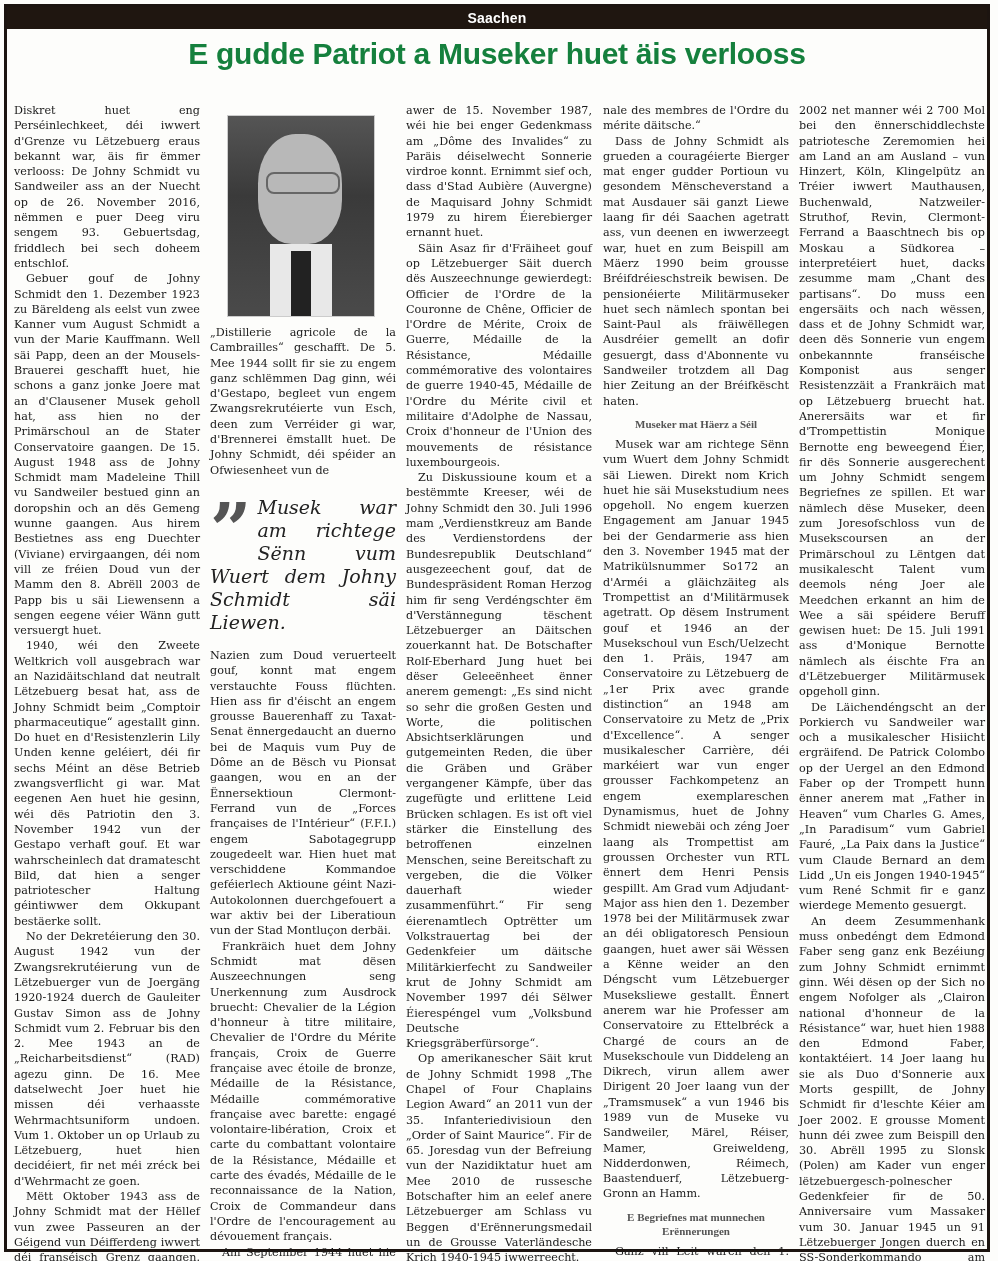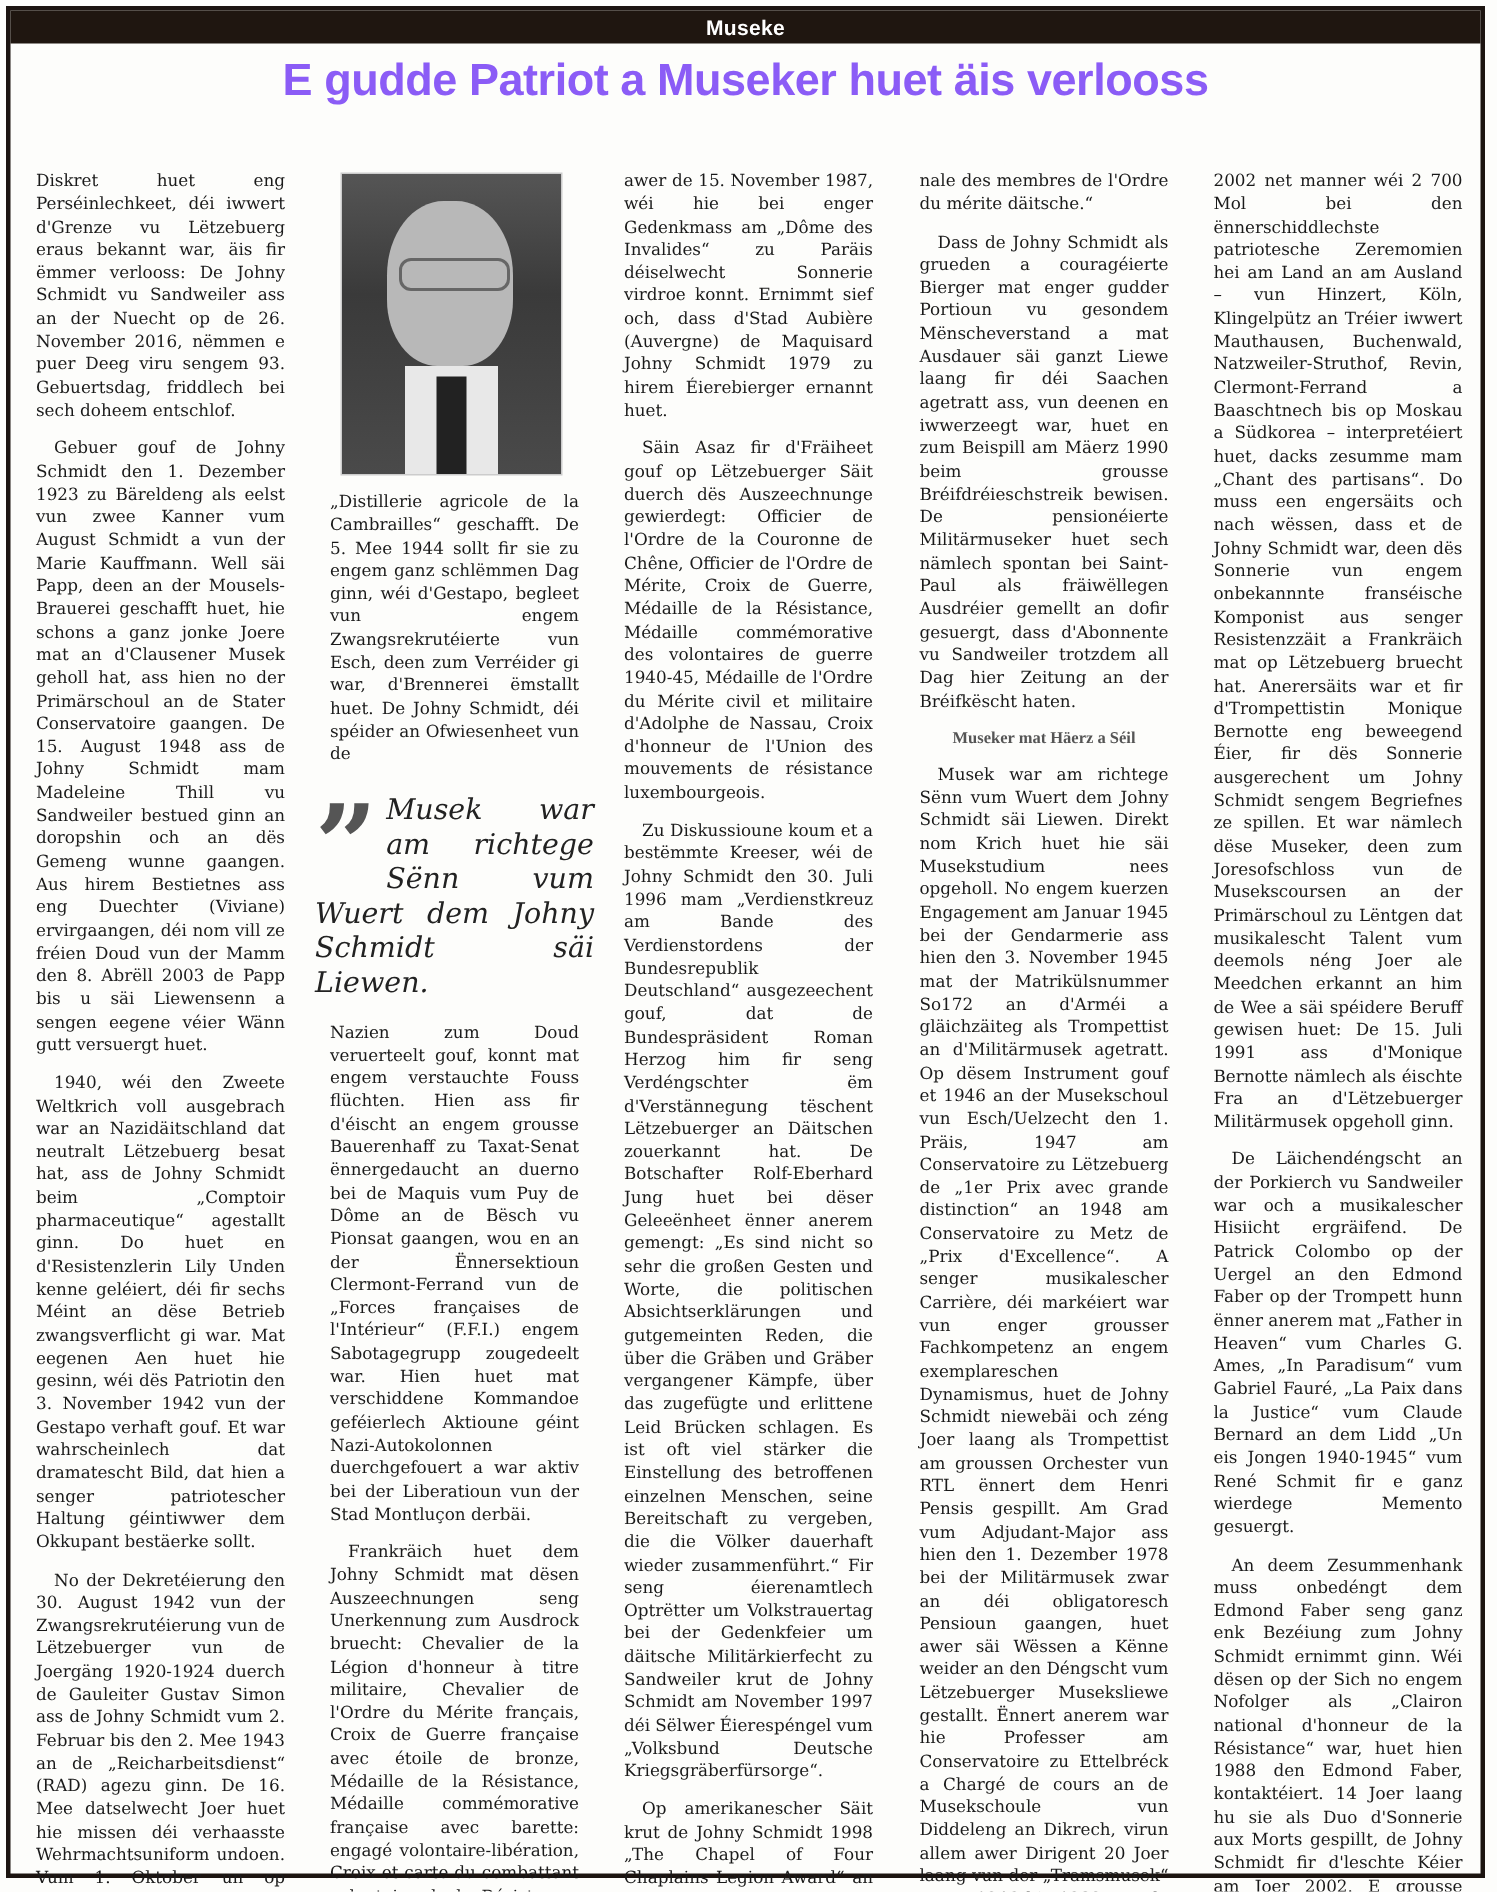--- a/index.html
+++ b/index.html
@@ -1,38 +1,38 @@
 <!DOCTYPE html>
 <html><head>
 <meta charset="utf-8">
 <style>
   html, body { margin:0; padding:0; background:#fdfdfb; }
   body { width:998px; height:1261px; position:relative; overflow:hidden; font-family:"DejaVu Serif", serif; color:#1a1a1a; }
   .frame { position:absolute; left:4px; top:4px; width:986px; height:1248px; border:3px solid #1c1410; box-sizing:border-box; background:#fdfdfb; }
   .kicker { position:absolute; left:0; top:0; width:100%; height:22px; background:#1f1610; color:#fff; font-family:"Liberation Sans", sans-serif; font-weight:bold; font-size:14px; text-align:center; line-height:22px; letter-spacing:0.2px; }
-  .headline { position:absolute; left:0; top:30px; width:100%; text-align:center; font-family:"Liberation Sans", sans-serif; font-weight:bold; font-size:30px; color:#8b5cf6; letter-spacing:-0.3px; }
+  .headline { position:absolute; left:0; top:30px; width:100%; text-align:center; font-family:"Liberation Sans", sans-serif; font-weight:bold; font-size:30px; color:#15803d; letter-spacing:-0.3px; }
   .subhead { position:absolute; left:0; top:70px; width:100%; text-align:center; font-family:"Liberation Sans", sans-serif; font-size:15px; color:#222; }
   .col { position:absolute; top:96px; width:186px; font-size:11.2px; line-height:15.3px; text-align:justify; hyphens:auto; }
-  .col p { margin:10px; text-indent:12px; }
+  .col p { margin:0; text-indent:12px; }
   .col p.first { text-indent:0; }
   .col h3 { margin:8px 0 6px; font-family:Liberation Serif, serif; font-size:11px; font-weight:bold; color:#555; text-align:center; line-height:14px; }
   .c1 { left:7px; } .c2 { left:203px; } .c3 { left:399px; } .c4 { left:596px; } .c5 { left:792px; }
   .photo { width:146px; height:200px; margin:12px auto 8px 17px; background:linear-gradient(180deg,#555 0%,#3a3a3a 40%,#4a4a4a 100%); position:relative; overflow:hidden; border:1px solid #ccc; }
   .photo .head { position:absolute; left:30px; top:18px; width:84px; height:110px; border-radius:45% 45% 40% 40%; background:#b8b8b8; }
   .photo .shirt { position:absolute; left:42px; top:128px; width:62px; height:80px; background:#e8e8e8; }
   .photo .tie { position:absolute; left:63px; top:135px; width:20px; height:70px; background:#222; }
   .photo .glasses { position:absolute; left:38px; top:56px; width:70px; height:18px; border:2px solid #666; border-radius:8px; }
   .quote { margin:18px 0 0 0; font-family:"DejaVu Serif", serif; font-style:italic; font-size:19px; line-height:23px; color:#222; position:relative; }
   .quote .mark { float:left; font-size:72px; line-height:60px; color:#555; font-style:normal; font-weight:bold; margin:4px 6px 0 0; }
 </style>
 </head>
 <body>
 
 <div class="frame">
-  <div class="kicker">Museke</div>
+  <div class="kicker">Saachen</div>
   <div class="headline">E gudde Patriot a Museker huet äis verlooss</div>
 
   <div class="col c1">
     <p class="first">Diskret huet eng Perséinlechkeet, déi iwwert d'Grenze vu Lëtzebuerg eraus bekannt war, äis fir ëmmer verlooss: De Johny Schmidt vu Sandweiler ass an der Nuecht op de 26. November 2016, nëmmen e puer Deeg viru sengem 93. Gebuertsdag, friddlech bei sech doheem entschlof.</p>
     <p>Gebuer gouf de Johny Schmidt den 1. Dezember 1923 zu Bäreldeng als eelst vun zwee Kanner vum August Schmidt a vun der Marie Kauffmann. Well säi Papp, deen an der Mousels-Brauerei geschafft huet, hie schons a ganz jonke Joere mat an d'Clausener Musek geholl hat, ass hien no der Primärschoul an de Stater Conservatoire gaangen. De 15. August 1948 ass de Johny Schmidt mam Madeleine Thill vu Sandweiler bestued ginn an doropshin och an dës Gemeng wunne gaangen. Aus hirem Bestietnes ass eng Duechter (Viviane) ervirgaangen, déi nom vill ze fréien Doud vun der Mamm den 8. Abrëll 2003 de Papp bis u säi Liewensenn a sengen eegene véier Wänn gutt versuergt huet.</p>
     <p>1940, wéi den Zweete Weltkrich voll ausgebrach war an Nazidäitschland dat neutralt Lëtzebuerg besat hat, ass de Johny Schmidt beim „Comptoir pharmaceutique“ agestallt ginn. Do huet en d'Resistenzlerin Lily Unden kenne geléiert, déi fir sechs Méint an dëse Betrieb zwangsverflicht gi war. Mat eegenen Aen huet hie gesinn, wéi dës Patriotin den 3. November 1942 vun der Gestapo verhaft gouf. Et war wahrscheinlech dat dramatescht Bild, dat hien a senger patriotescher Haltung géintiwwer dem Okkupant bestäerke sollt.</p>
     <p>No der Dekretéierung den 30. August 1942 vun der Zwangsrekrutéierung vun de Lëtzebuerger vun de Joergäng 1920-1924 duerch de Gauleiter Gustav Simon ass de Johny Schmidt vum 2. Februar bis den 2. Mee 1943 an de „Reicharbeitsdienst“ (RAD) agezu ginn. De 16. Mee datselwecht Joer huet hie missen déi verhaasste Wehrmachtsuniform undoen. Vum 1. Oktober un op Urlaub zu Lëtzebuerg, huet hien decidéiert, fir net méi zréck bei d'Wehrmacht ze goen.</p>
     <p>Mëtt Oktober 1943 ass de Johny Schmidt mat der Hëllef vun zwee Passeuren an der Géigend vun Déifferdeng iwwert déi franséisch Grenz gaangen. De jonke Lëtzebuerger Refraktär huet Kontakt mam Resistenzler Albert Ungeheuer zu Les Ancizes (Département Puy-de-Dôme) opgeholl, fir do fräiwëlleg an de Maquis ze goen. Ënnert dem Decknumm „Jean Sidot“ huet hien zu Lapeyrouse (Auvergne) zesumme mat sechs anere Lëtzebuerger an der</p>
   </div>
 

